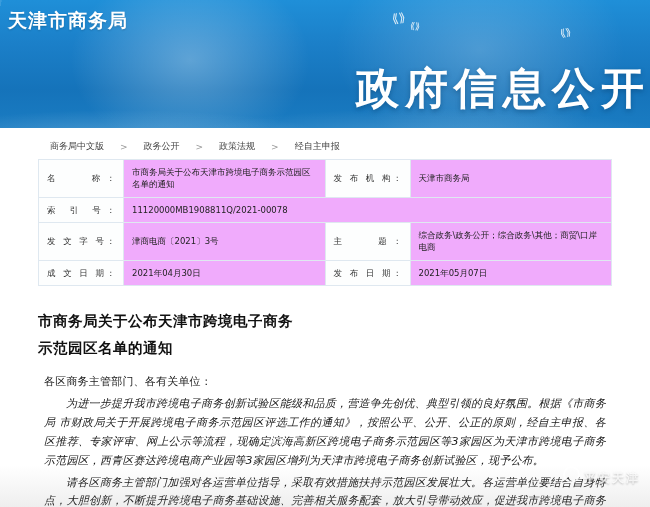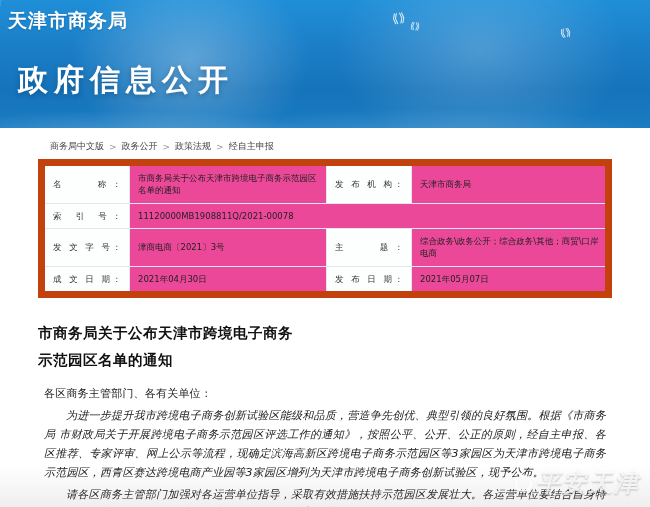--- a/index.html
+++ b/index.html
@@ -71,27 +71,26 @@
     color: #ffffff;
     letter-spacing: 1px;
     text-shadow: 0 1px 2px rgba(0,0,0,.18);
     font-family: "DejaVu Sans", "Liberation Sans", sans-serif;
   }
   .banner-title {
     position: absolute;
     left: 0;
     right: 0;
     top: 60px;
-    text-align: left;
-    font-size: 30px;
+    text-align: right;
+    font-size: 43px;
     font-weight: bold;
     color: #ffffff;
     letter-spacing: 6px;
     text-shadow: 0 2px 5px rgba(8,60,105,.45);
-    padding-left: 18px;
   }
   .bird {
     position: absolute;
     color: rgba(255,255,255,0.85);
     font-size: 12px;
     line-height: 1;
   }
   .bird.b1 { left: 392px; top: 12px; transform: rotate(-8deg); }
   .bird.b2 { left: 410px; top: 22px; font-size: 9px; transform: rotate(6deg); }
   .bird.b3 { left: 560px; top: 28px; font-size: 10px; transform: rotate(-12deg); }
@@ -100,36 +99,36 @@
   .content {
     position: relative;
     padding: 0 38px;
     background: #ffffff;
   }
 
   
   .breadcrumb {
     display: flex;
     align-items: center;
-    gap: 5px;
+    gap: 16px;
     font-size: 9px;
     color: #555555;
     padding: 12px 12px 6px 12px;
     text-align: center;
   }
   .breadcrumb .crumb { color: #444444; }
   .breadcrumb .sep { color: #999999; }
 
   
   .info-table {
     width: 100%;
     border-collapse: collapse;
-    border: 7px solid #c2410c;
+    border: 1px solid #c2410c;
     table-layout: fixed;
-    background: #ec4899;
+    background: #f0abfc;
   }
   .info-table td {
     border: 1px solid #dfe8f0;
     font-size: 8.5px;
     color: #333333;
     padding: 6px 6px;
     vertical-align: middle;
     line-height: 1.45;
   }
   .info-table td.label {
@@ -171,28 +170,27 @@
     color: #1a1a1a;
     text-align: justify;
     letter-spacing: .2px;
   }
   .doc-body p.indent { text-indent: 2em; font-style: italic; }
 
   
   .watermark {
     position: absolute;
     right: 10px;
-    bottom: 8px;
-    font-size: 24px;
+    bottom: 20px;
+    font-size: 12px;
     font-weight: bold;
     color: rgba(255,255,255,0.78);
     letter-spacing: 2px;
     text-shadow: 0 1px 2px rgba(0,0,0,.25);
     pointer-events: none;
-    font-style: italic;
   }
   .wm-logo {
     display: inline-block;
     width: 13px;
     height: 13px;
     border: 2px solid rgba(255,255,255,.8);
     border-radius: 50%;
     margin-right: 4px;
     vertical-align: -1px;
   }

